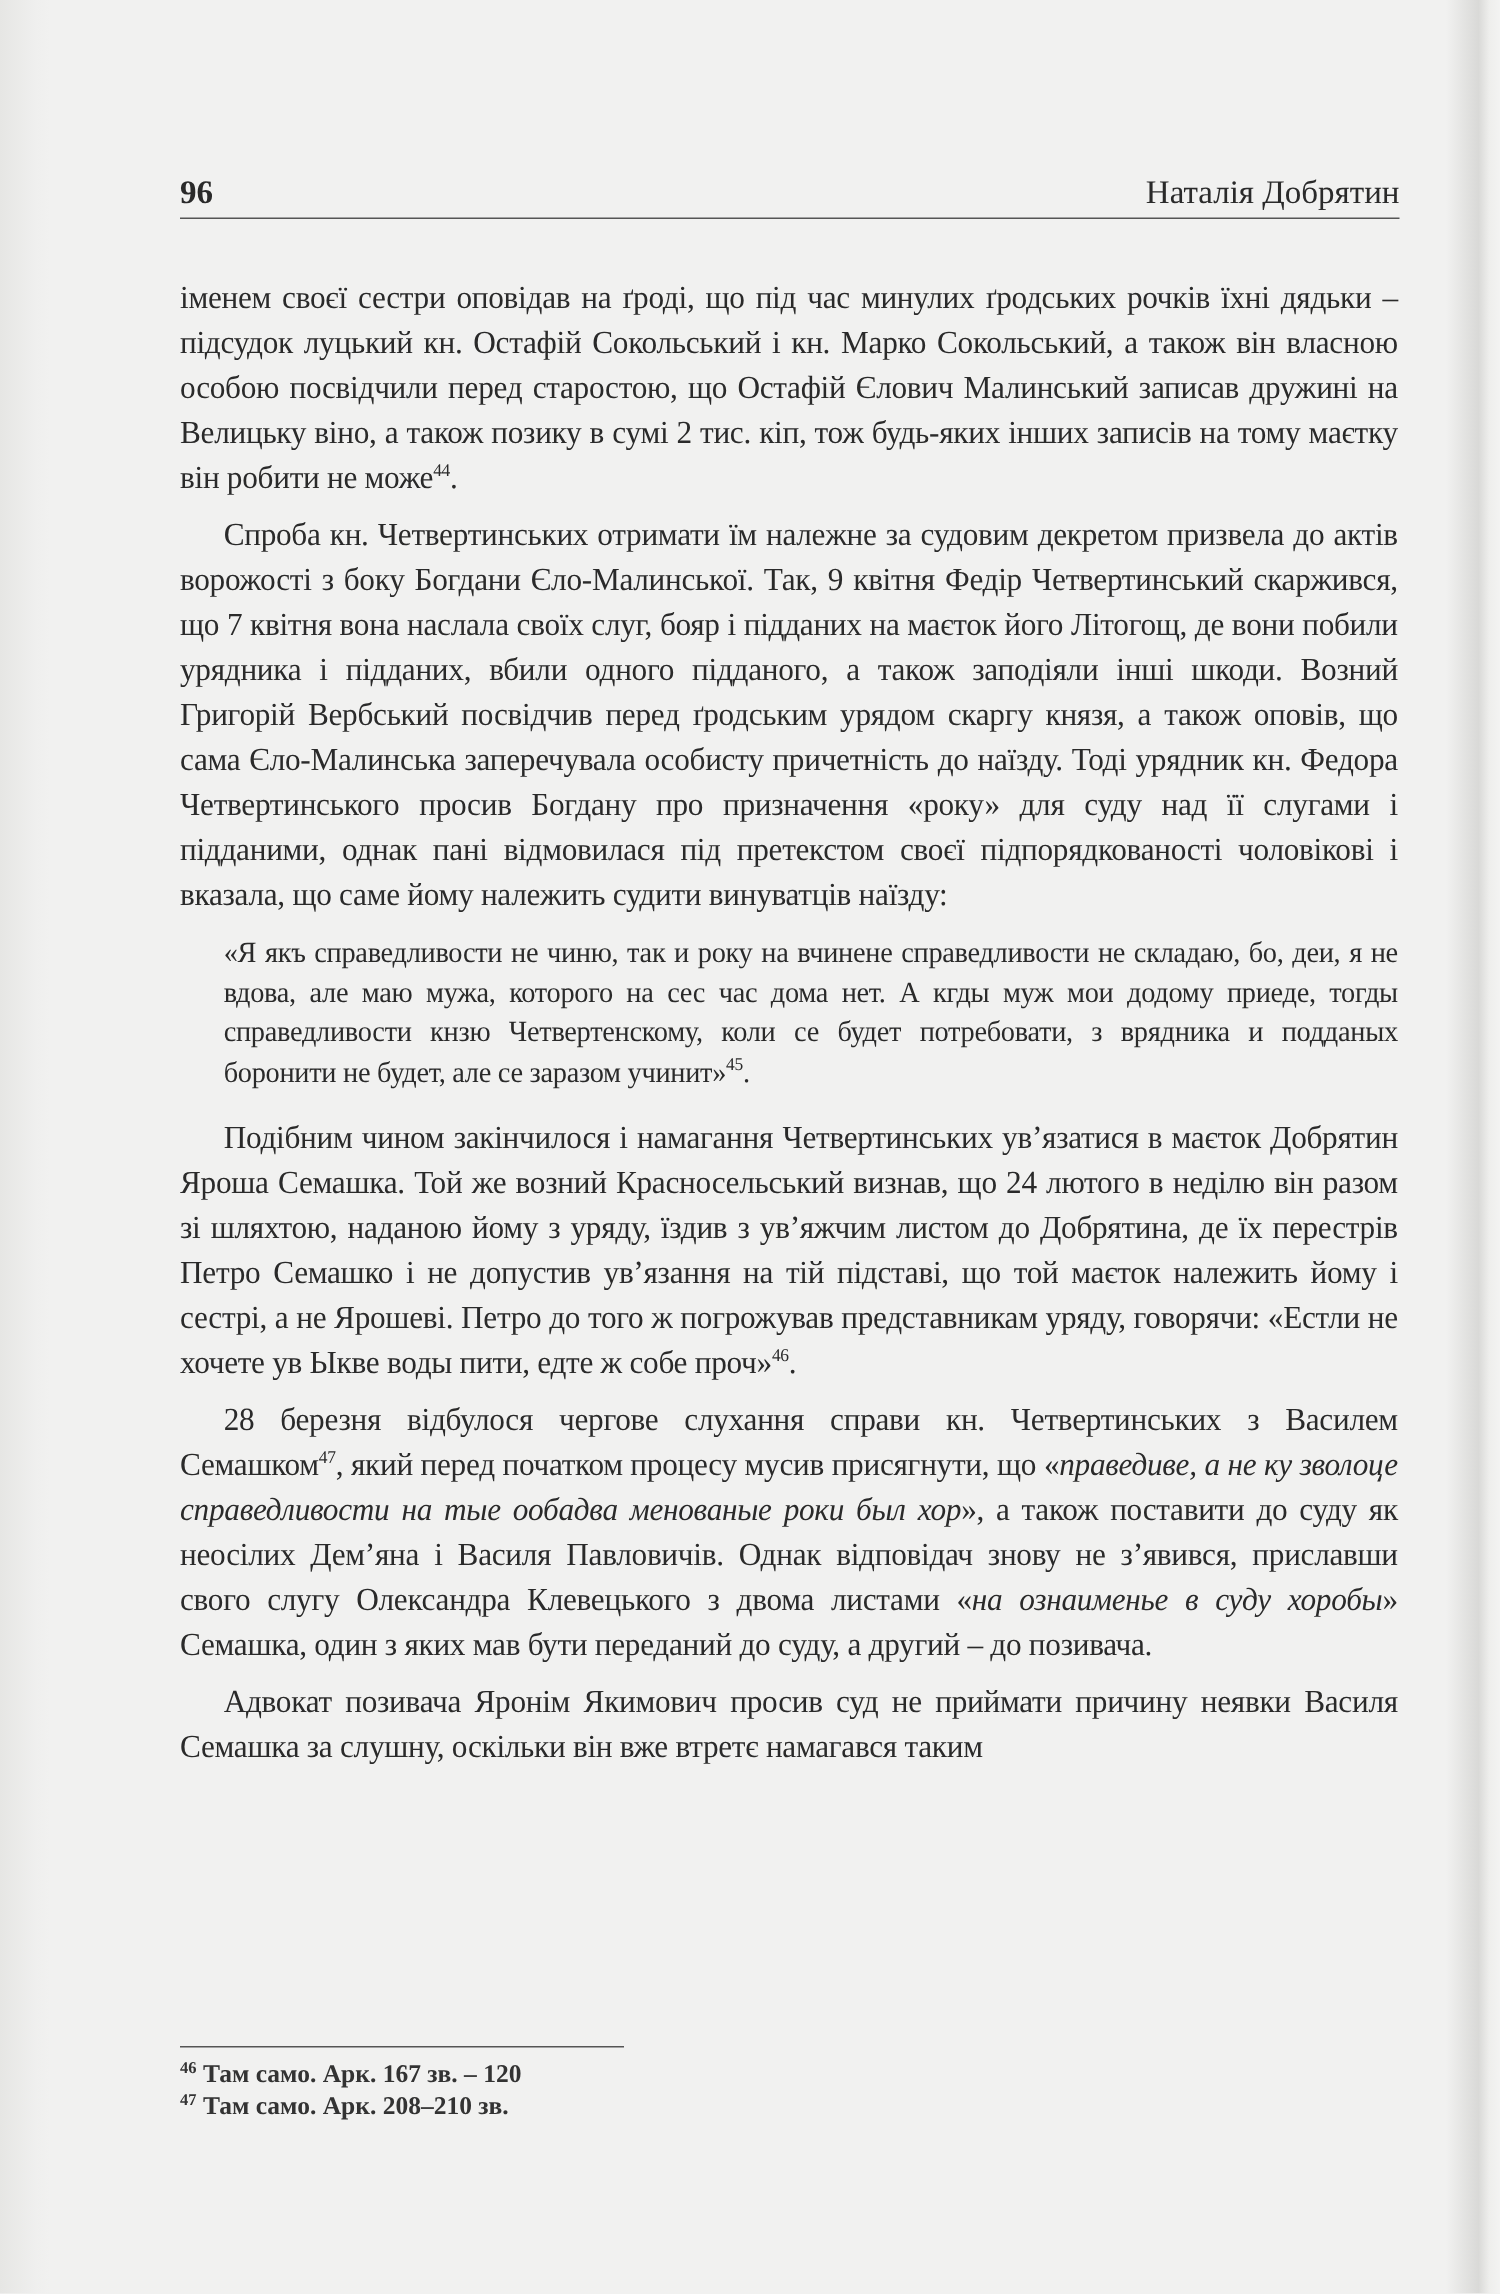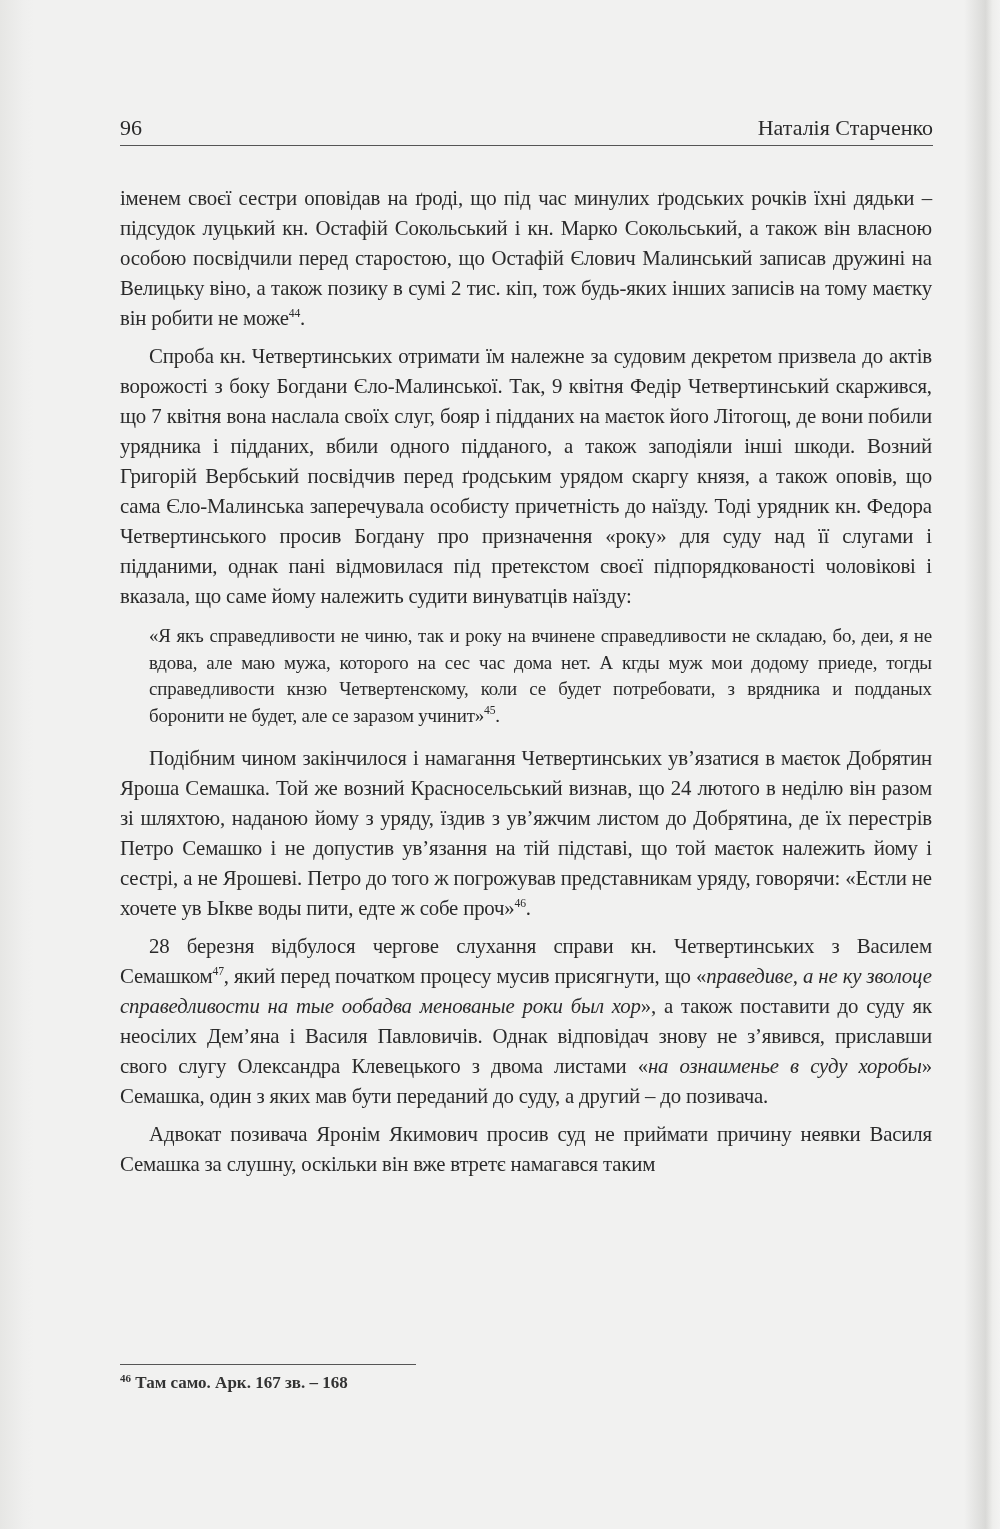--- a/index.html
+++ b/index.html
@@ -18,20 +18,21 @@
       position: absolute; right: 0; top: 0; width: 36px; height: 1529px;
       background: linear-gradient(to right, #f1f1f0, #d9d9d7 60%, #eeeeec 80%, #f3f3f2);
     }
     .header {
       position: absolute; left: 120px; top: 111px; width: 813px; height: 34px;
       border-bottom: 1.5px solid #555;
     }
     .page-number {
       position: absolute; left: 0; bottom: 4px; font-size: 22px;
       font-family: "Liberation Serif", serif;
+      font-weight: bold;
     }
     .running-head {
       position: absolute; right: 0; bottom: 4px; font-size: 22px;
       font-family: "Liberation Serif", serif;
     }
     .body-text {
       position: absolute; left: 120px; top: 183px; width: 812px;
       font-size: 21.5px; line-height: 30px; text-align: justify;
       font-family: "Liberation Serif", serif;
       letter-spacing: -0.2px;
@@ -59,28 +60,29 @@
     .footnote sup { font-size: 11px; vertical-align: 6px; font-weight: bold; }
   </style>
 </head>
 <body>
 
 <div class="page-shadow-left"></div>
 <div class="page-shadow-right"></div>
 
 <div class="header">
   <span class="page-number">96</span>
-  <span class="running-head">Наталія Старченко</span>
+  <span class="running-head">Наталія Добрятин</span>
 </div>
 
 <div class="body-text" id="body-text">
     <p class="noindent"><span>іменем своєї сестри оповідав на ґроді, що під час минулих ґродських рочків їхні дядьки – підсудок луцький кн. Остафій Сокольський і кн. Марко Сокольський, а також він власною особою посвідчили перед старостою, що Остафій Єлович Малинський записав дружині на Велицьку віно, а також позику в сумі 2 тис. кіп, тож будь-яких інших записів на тому маєтку він робити не може</span><sup>44</sup><span>.</span></p>
     <p><span>Спроба кн. Четвертинських отримати їм належне за судовим декретом призвела до актів ворожості з боку Богдани Єло-Малинської. Так, 9 квітня Федір Четвертинський скаржився, що 7 квітня вона наслала своїх слуг, бояр і підданих на маєток його Літогощ, де вони побили урядника і підданих, вбили одного підданого, а також заподіяли інші шкоди. Возний Григорій Вербський посвідчив перед ґродським урядом скаргу князя, а також оповів, що сама Єло-Малинська заперечувала особисту причетність до наїзду. Тоді урядник кн. Федора Четвертинського просив Богдану про призначення «року» для суду над її слугами і підданими, однак пані відмовилася під претекстом своєї підпорядкованості чоловікові і вказала, що саме йому належить судити винуватців наїзду:</span></p>
     <p class="quote"><span>«Я якъ справедливости не чиню, так и року на вчинене справедливости не складаю, бо, деи, я не вдова, але маю мужа, которого на сес час дома нет. А кгды муж мои додому приеде, тогды справедливости кнзю Четвертенскому, коли се будет потребовати, з врядника и подданых боронити не будет, але се заразом учинит»</span><sup>45</sup><span>.</span></p>
     <p><span>Подібним чином закінчилося і намагання Четвертинських ув’язатися в маєток Добрятин Яроша Семашка. Той же возний Красносельський визнав, що 24 лютого в неділю він разом зі шляхтою, наданою йому з уряду, їздив з ув’яжчим листом до Добрятина, де їх перестрів Петро Семашко і не допустив ув’язання на тій підставі, що той маєток належить йому і сестрі, а не Ярошеві. Петро до того ж погрожував представникам уряду, говорячи: «Естли не хочете ув Ыкве воды пити, едте ж собе проч»</span><sup>46</sup><span>.</span></p>
     <p><span>28 березня відбулося чергове слухання справи кн. Четвертинських з Василем Семашком</span><sup>47</sup><span>, який перед початком процесу мусив присягнути, що «</span><em>праведиве, а не ку зволоце справедливости на тые ообадва менованые роки был хор</em><span>», а також поставити до суду як неосілих Дем’яна і Василя Павловичів. Однак відповідач знову не з’явився, приславши свого слугу Олександра Клевецького з двома листами «</span><em>на ознаименье в суду хоробы</em><span>» Семашка, один з яких мав бути переданий до суду, а другий – до позивача.</span></p>
     <p><span>Адвокат позивача Яронім Якимович просив суд не приймати причину неявки Василя Семашка за слушну, оскільки він вже втретє намагався таким</span></p>
   </div>
 
 <div class="footnote-rule"></div>
 <div class="footnotes" id="footnotes">
-    <div class="footnote"><sup>46</sup><span> Там само. Арк. 167 зв. – 168</span></div>
+    <div class="footnote"><sup>46</sup><span> Там само. Арк. 167 зв. – 120</span></div>
+    <div class="footnote"><sup>47</sup><span> Там само. Арк. 208–210 зв.</span></div>
   </div>
 
 </body></html>

